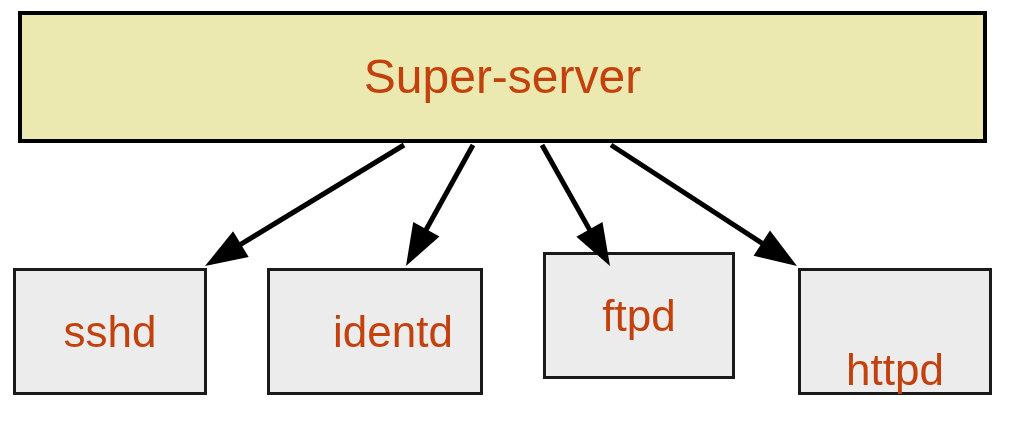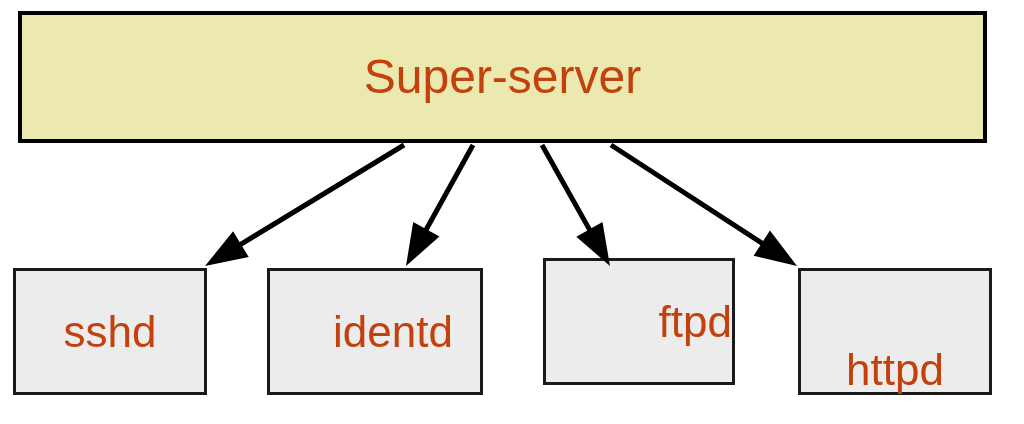--- a/index.html
+++ b/index.html
@@ -65,21 +65,21 @@
   </div>
 
   <div class="node node-leaf" style="left: 13px; top: 268px; width: 194px; height: 127px; background: rgb(236, 236, 236); border-color: rgb(26, 26, 26);">
     <span>sshd</span>
   </div>
 
   <div class="node node-leaf" style="left: 267px; top: 268px; width: 216px; height: 127px; background: rgb(236, 236, 236); border-color: rgb(26, 26, 26); padding-left: 36px;">
     <span>identd</span>
   </div>
 
-  <div class="node node-leaf" style="left: 543px; top: 258px; width: 192px; height: 127px; background: rgb(236, 236, 236); border-color: rgb(26, 26, 26); justify-content: flex-end;">
+  <div class="node node-leaf" style="left: 543px; top: 252px; width: 192px; height: 127px; background: rgb(236, 236, 236); border-color: rgb(26, 26, 26);">
     <span>ftpd</span>
   </div>
 
   <div class="node node-leaf" style="left: 798px; top: 268px; width: 194px; height: 127px; background: rgb(236, 236, 236); border-color: rgb(26, 26, 26); align-items: flex-end;">
     <span>httpd</span>
   </div>
 
   <svg class="edge-layer" viewBox="0 0 1024 424">
     <g id="edges-group">
         <line x1="404" y1="145" x2="235.76009907805033" y2="247.2966231736478" class="edge-line" stroke="#000000"></line>

